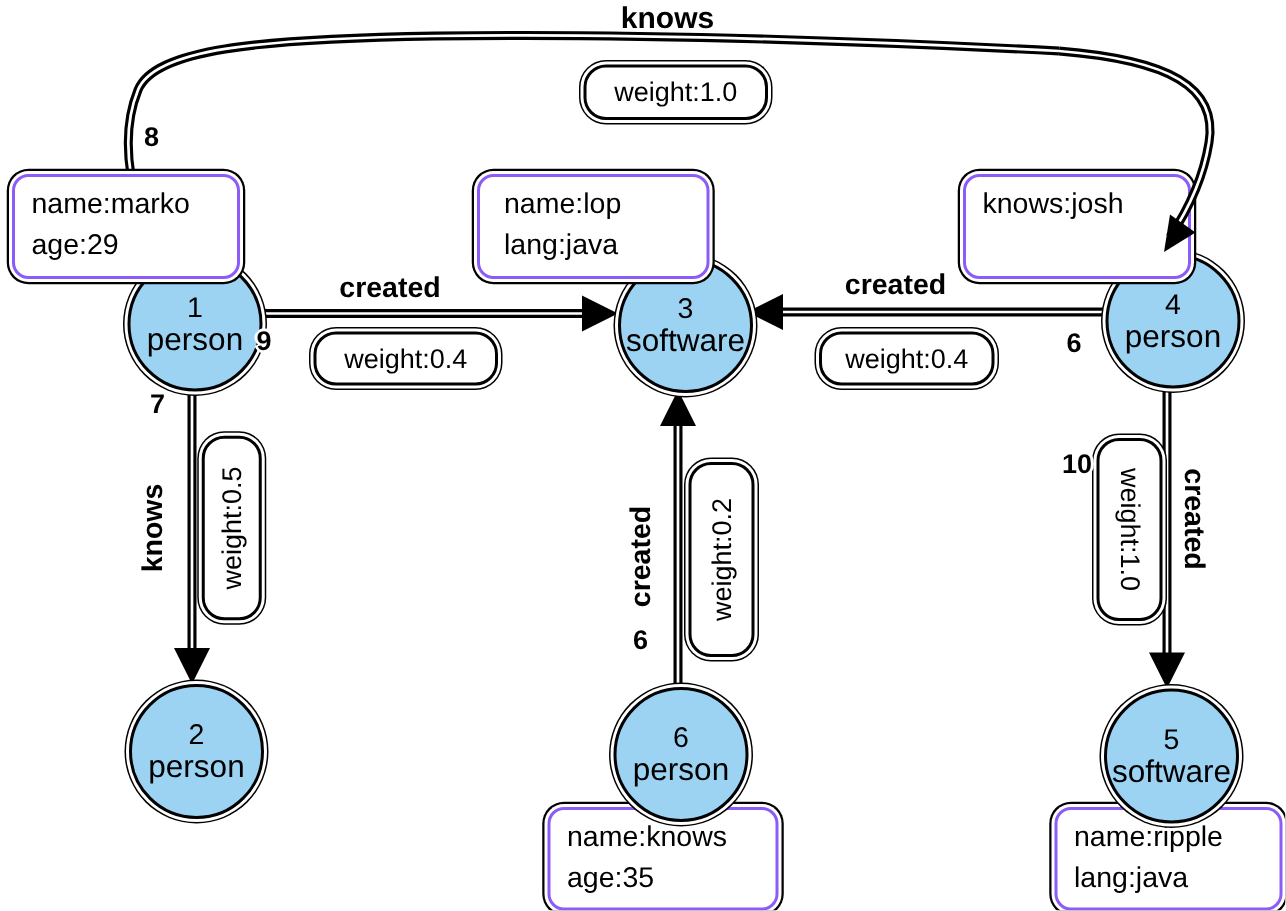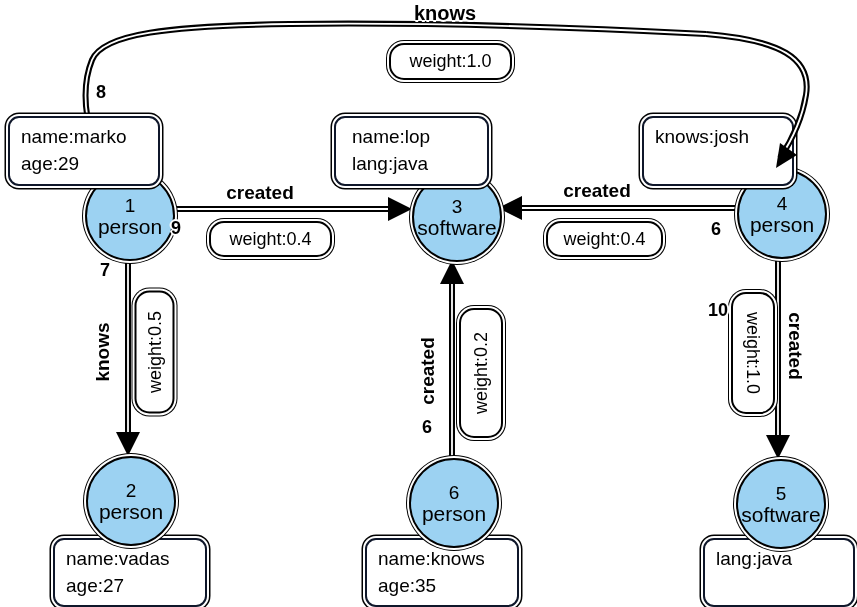--- a/index.html
+++ b/index.html
@@ -6,28 +6,28 @@
   .canvas{
     position:relative;width:857px;height:607px;background:#ffffff;
     font-family:"Liberation Sans",sans-serif;color:#000;overflow:hidden;
   }
   svg.layer{position:absolute;left:0;top:0;width:857px;height:607px;}
   svg.under{z-index:0;}
   svg.over{z-index:6;}
 
   
   .pbox{
-    position:absolute;background:#fff;border:2px solid #0f172a;border-radius:11px;
+    position:absolute;background:#fff;border:2px solid #8b5cf6;border-radius:11px;
     box-shadow:0 0 0 2px #fff,0 0 0 3.5px #000;
     padding:5px 11px;font-size:19px;line-height:27px;white-space:nowrap;
   }
   .pbox.top{z-index:3;}
   .pbox.bottom{z-index:1;}
   .pbox-marko{left:8px;top:116px;width:126px;height:56px;}
-  .pbox-lop{left:334px;top:116px;width:124px;height:56px;padding-left:16px;}
+  .pbox-lop{left:318px;top:116px;width:124px;height:56px;padding-left:16px;}
   .pbox-josh{left:642px;top:116px;width:126px;height:56px;}
   .pbox-vadas{left:53px;top:538px;width:128px;height:55px;}
   .pbox-peter{left:365px;top:538px;width:128px;height:55px;}
   .pbox-ripple{left:703px;top:538px;width:126px;height:55px;}
 
   
   .node{
     position:absolute;width:86px;height:86px;border-radius:50%;
     background:#9CD2F2;border:2px solid #000;
     box-shadow:0 0 0 2px #fff,0 0 0 3px #000;
@@ -109,29 +109,26 @@
     <polygon class="ah" points="452,260 440,284 464,284"></polygon>
 
     <path class="eo" d="M 778 253 L 778 439"></path>
     <path class="ei" d="M 778 253 L 778 439"></path>
     <polygon class="ah" points="778,459 766,435 790,435"></polygon>
 
     <path class="eo" d="M 112 176 C 86 142, 79 92, 92 60 C 103 33, 170 26, 290 24 C 440 22, 590 28, 706 34"></path>
     <path class="ei" d="M 112 176 C 86 142, 79 92, 92 60 C 103 33, 170 26, 290 24 C 440 22, 590 28, 706 34"></path>
   </svg>
 
-  <div class="pbox bottom pbox-vadas">
-    <div>name:vadas</div>
-    <div>age:27</div>
-  </div>
   <div class="pbox bottom pbox-peter">
     <div>name:knows</div>
     <div>age:35</div>
   </div>
   <div class="pbox bottom pbox-ripple">
+    <div>name:ripple</div>
     <div>lang:java</div>
   </div>
 
   <div class="node node-1">
     <div class="nid">1</div>
     <div class="ntype">person</div>
   </div>
   <div class="node node-2">
     <div class="nid">2</div>
     <div class="ntype">person</div>

